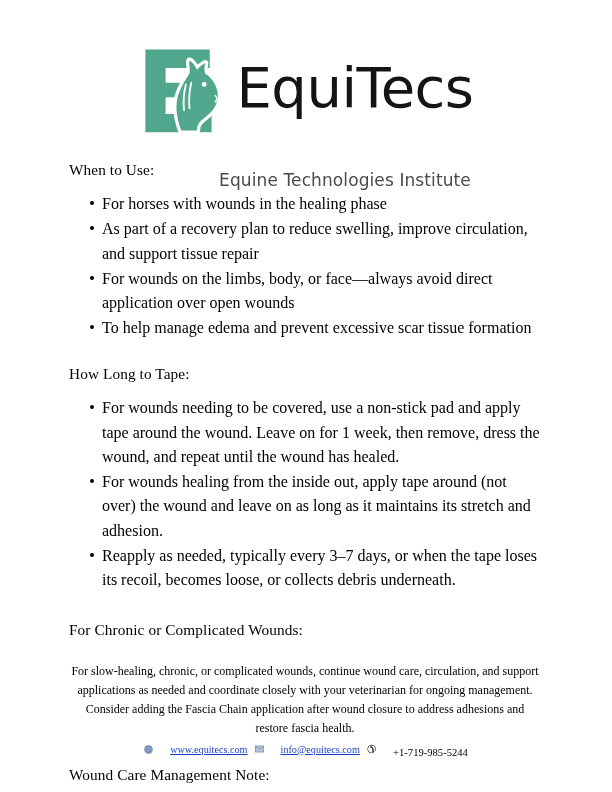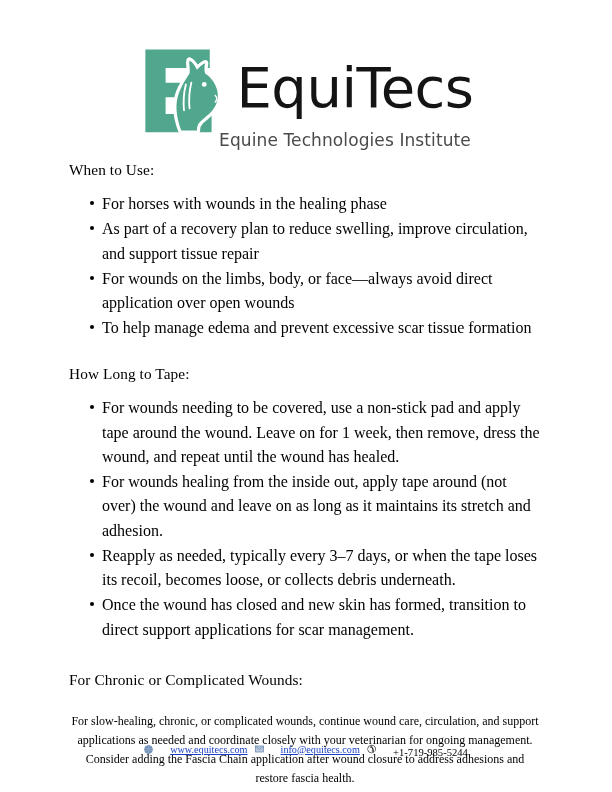--- a/index.html
+++ b/index.html
@@ -24,20 +24,21 @@
 
   
   .logo-block {
     position: absolute;
     left: 0;
     right: 0;
     top: 44px;
     display: flex;
     flex-direction: column;
     align-items: center;
+    gap: 40px;
   }
   .logo-row {
     display: flex;
     align-items: center;
     gap: 6px;
   }
   .logo-mark {
     width: 92px;
     height: 92px;
     flex: 0 0 auto;
@@ -202,21 +203,20 @@
     </ul>
 
     <div class="gap-section"></div>
 
     <h2 class="section-heading">How Long to Tape:</h2>
     <div class="gap-after-heading"></div>
     <ul class="bullets">
       <li>For wounds needing to be covered, use a non-stick pad and apply tape around the wound. Leave on for 1 week, then remove, dress the wound, and repeat until the wound has healed.</li>
       <li>For wounds healing from the inside out, apply tape around (not over) the wound and leave on as long as it maintains its stretch and adhesion.</li>
       <li>Reapply as needed, typically every 3–7 days, or when the tape loses its recoil, becomes loose, or collects debris underneath.</li>
-      <li>Once the wound has closed and new skin has formed, transition to direct support applications for scar management.</li>
     </ul>
 
     <div class="gap-section-lg"></div>
 
     <h2 class="section-heading">For Chronic or Complicated Wounds:</h2>
     <div class="gap-para"></div>
     <p class="body-para">For slow-healing, chronic, or complicated wounds, continue wound care, circulation, and support applications as needed and coordinate closely with your veterinarian for ongoing management. Consider adding the Fascia Chain application after wound closure to address adhesions and restore fascia health.</p>
 
     <div class="gap-section-lg"></div>
 

